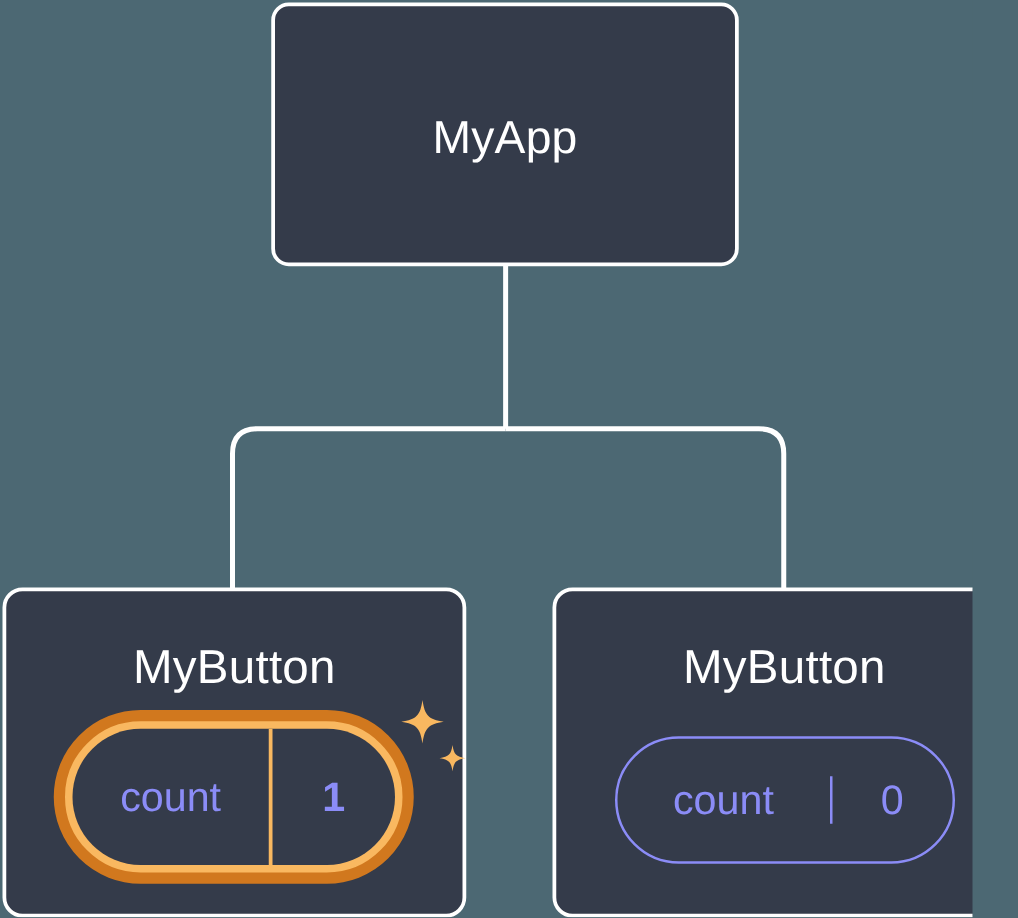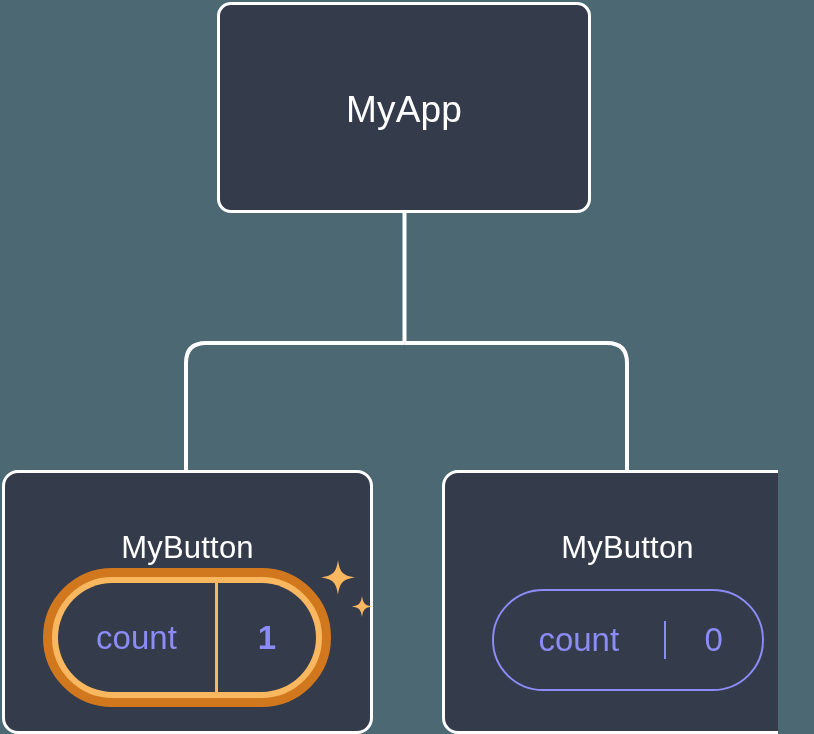--- a/index.html
+++ b/index.html
@@ -48,22 +48,22 @@
     font-weight: 400;
     white-space: nowrap;
   }
   #node-root .node-title {
     top: 84px;
     font-size: 37px;
     letter-spacing: 0.2px;
   }
   #node-child-left .node-title,
   #node-child-right .node-title {
-    top: 57px;
-    font-size: 31px;
+    top: 40px;
+    font-size: 38px;
     letter-spacing: 0.2px;
   }
 
   
   .pill {
     position: absolute;
     display: flex;
     align-items: center;
     box-sizing: border-box;
     border-radius: 999px;

